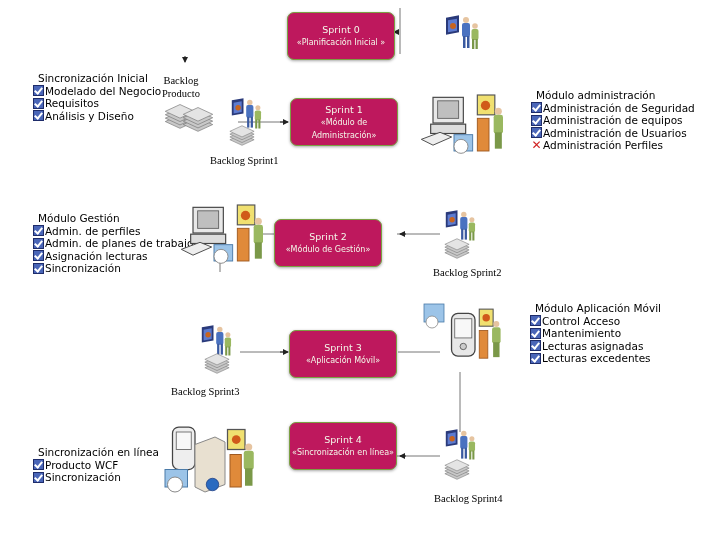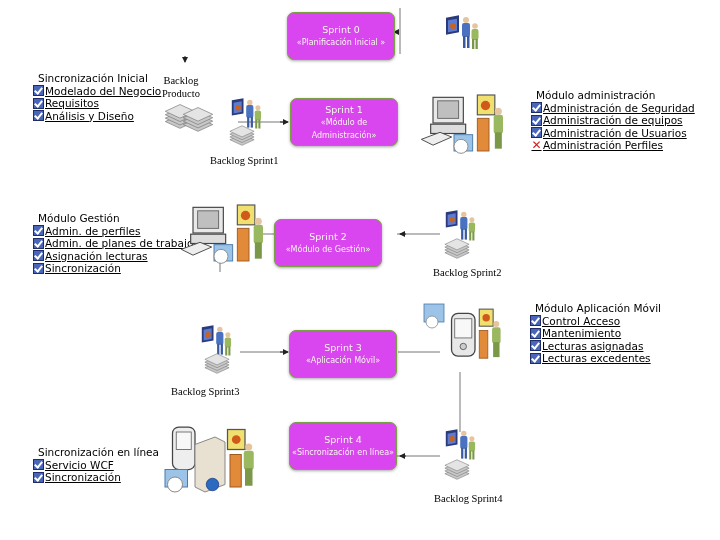--- a/index.html
+++ b/index.html
@@ -1,30 +1,30 @@
 <!DOCTYPE html>
 <html><head>
 <meta charset="utf-8">
 <style>
   html, body { margin: 0; padding: 0; background: #ffffff; }
   body { width: 720px; height: 540px; position: relative; overflow: hidden;
          font-family: "DejaVu Sans", "Liberation Sans", sans-serif; color: #000; }
   .sprint-box {
     position: absolute; width: 106px; height: 46px;
-    background: #d946ef; border-radius: 7px;
+    background: #be185d; border-radius: 7px;
     box-shadow: 0 1px 3px rgba(0,0,0,0.35);
     border: 1px solid #7ba043;
     color: #f4f8ea; text-align: center; font-size: 9px; line-height: 13px;
     display: flex; flex-direction: column; justify-content: center;
   }
   .sprint-box .t1 { font-size: 9.5px; }
   .sprint-box .t2 { font-size: 8px; }
   .list { position: absolute; font-size: 10.5px; line-height: 12.5px; }
   .list .hdr { padding-left: 5px; }
-  .list .item { display: flex; align-items: center; white-space: nowrap; text-decoration: underline; }
+  .list .item { display: flex; align-items: center; white-space: nowrap; }
   .chk { width: 9px; height: 9px; border: 1px solid #1e2c6a; background: #4a66b8;
          margin-right: 1px; position: relative; flex: none; }
   .chk::after { content: ""; position: absolute; left: 2px; top: 0px; width: 3px; height: 6px;
          border-right: 2px solid #fff; border-bottom: 2px solid #fff; transform: rotate(40deg); }
   .xmark { width: 11px; height: 11px; color: #d02020; font-size: 12px; line-height: 11px;
            margin-right: 1px; text-align: center; flex: none; }
   .label { position: absolute; font-family: Liberation Serif, serif; font-size: 10.5px; white-space: nowrap; }
   svg.lines { position: absolute; left: 0; top: 0; }
   .icon { position: absolute; }
 </style>
@@ -157,21 +157,21 @@
   <div class="item">
       <span class="chk"></span>
       <span>Lecturas excedentes</span>
     </div>
 </div>
 
 <div class="list" style="left:33px; top:446px;">
   <div class="hdr">Sincronización en línea</div>
   <div class="item">
       <span class="chk"></span>
-      <span>Servicio WCF</span>
+      <span>Producto WCF</span>
     </div>
   <div class="item">
       <span class="chk"></span>
       <span>Sincronización</span>
     </div>
 </div>
 
 <svg width="0" height="0" style="position:absolute">
   <defs>
     <symbol id="sym-team" viewBox="0 0 40 40">

